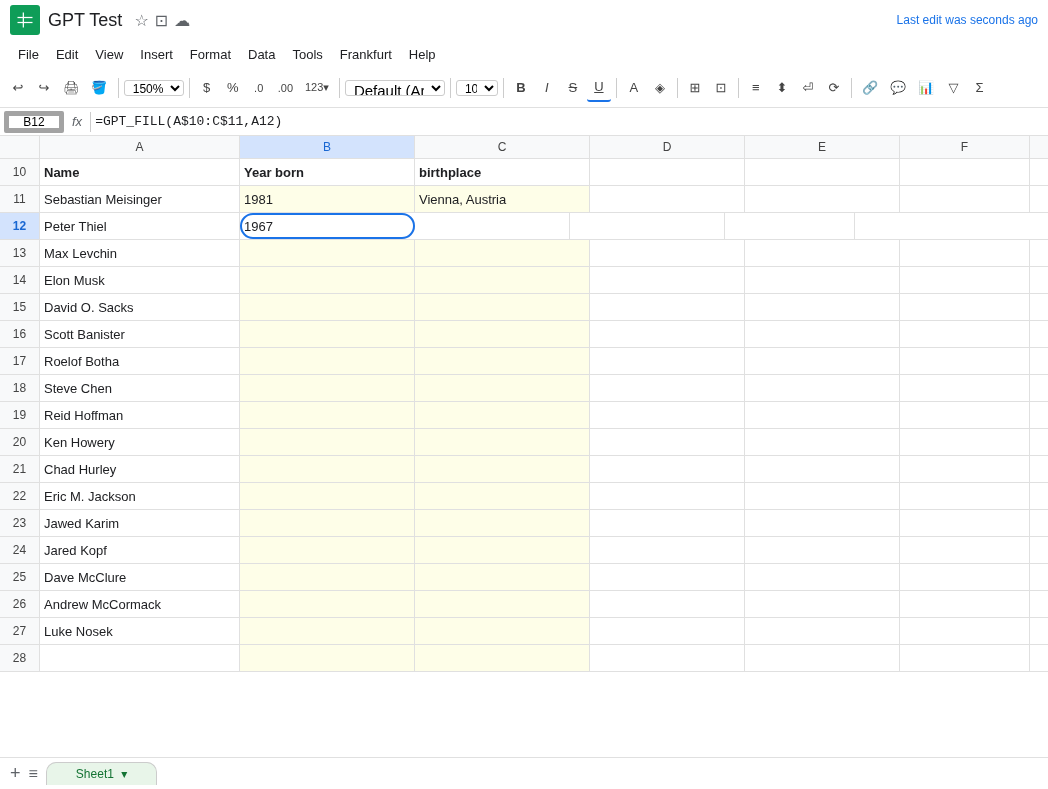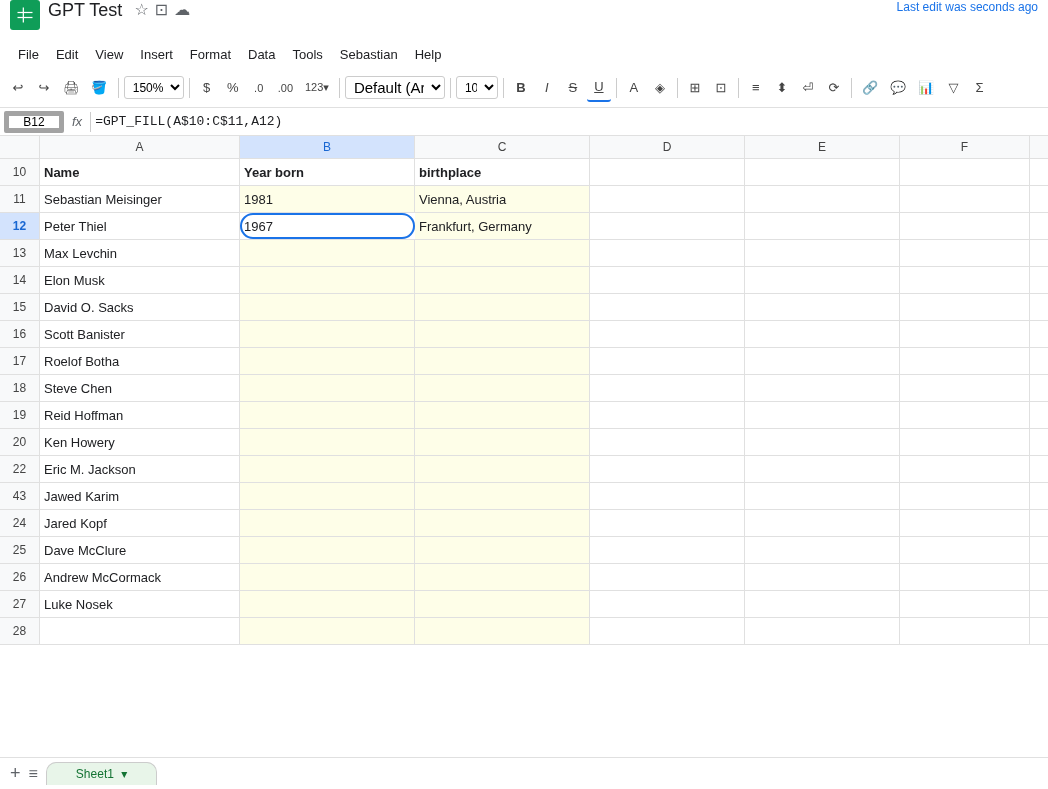--- a/index.html
+++ b/index.html
@@ -1,21 +1,21 @@
 <!DOCTYPE html>
 <html><head>
   <meta charset="utf-8">
   <style>
     * { margin: 0; padding: 0; box-sizing: border-box; }
     body { font-family: Arial, sans-serif; font-size: 13px; background: #fff; overflow: hidden; width: 1048px; height: 789px; }
 
     
     #title-bar {
       display: flex;
-      align-items: flex-start;
+      align-items: center;
       height: 40px;
       padding: 0 10px;
       gap: 8px;
       background: #fff;
     }
     #app-icon {
       width: 30px; height: 30px;
       background: #0f9d58;
       border-radius: 3px;
       display: flex; align-items: center; justify-content: center;
@@ -59,21 +59,21 @@
       padding: 4px 5px;
       border-radius: 3px;
       cursor: pointer;
       color: #444;
       font-size: 13px;
       display: flex; align-items: center; justify-content: center;
       min-width: 24px; height: 28px;
     }
     .tb-sep { width: 1px; height: 20px; background: #ccc; margin: 0 3px; }
     .tb-select {
-      height: 23px;
+      height: 16px;
       border: 1px solid #ccc;
       border-radius: 3px;
       font-size: 12px;
       padding: 0 4px;
       background: #fff;
       cursor: pointer;
     }
 
     
     #formula-bar {
@@ -237,21 +237,21 @@
 </div>
 
 <div id="menu-bar">
 <div class="menu-item">File</div>
     <div class="menu-item">Edit</div>
     <div class="menu-item">View</div>
     <div class="menu-item">Insert</div>
     <div class="menu-item">Format</div>
     <div class="menu-item">Data</div>
     <div class="menu-item">Tools</div>
-    <div class="menu-item">Sebastian</div>
+    <div class="menu-item">Frankfurt</div>
     <div class="menu-item">Help</div>
   </div>
 
 <div id="toolbar">
   <span class="tb-btn">↩</span>
   <span class="tb-btn">↪</span>
   <span class="tb-btn">🖨</span>
   <span class="tb-btn">🪣</span>
   <div class="tb-sep"></div>
   <select class="tb-select" style="width:60px;">
@@ -335,21 +335,20 @@
         <div class="cell col-b light-yellow">1981</div>
         <div class="cell col-c light-yellow">Vienna, Austria</div>
         <div class="cell col-d"></div>
         <div class="cell col-e"></div>
         <div class="cell col-f"></div>
       </div>
       <div class="grid-row">
         <div class="row-num active">12</div>
         <div class="cell col-a">Peter Thiel</div>
         <div class="cell col-b active-cell">1967</div>
-        <div class="cell col-c light-yellow">Frankfurt, Germany</div>
         <div class="cell col-d"></div>
         <div class="cell col-e"></div>
         <div class="cell col-f"></div>
       </div>
       <div class="grid-row">
         <div class="row-num">13</div>
         <div class="cell col-a">Max Levchin</div>
         <div class="cell col-b light-yellow"></div>
         <div class="cell col-c light-yellow"></div>
         <div class="cell col-d"></div>
@@ -413,30 +412,39 @@
       <div class="grid-row">
         <div class="row-num">20</div>
         <div class="cell col-a">Ken Howery</div>
         <div class="cell col-b light-yellow"></div>
         <div class="cell col-c light-yellow"></div>
         <div class="cell col-d"></div>
         <div class="cell col-e"></div>
         <div class="cell col-f"></div>
       </div>
       <div class="grid-row">
+        <div class="row-num">21</div>
+        <div class="cell col-a">Chad Hurley</div>
+        <div class="cell col-b light-yellow"></div>
+        <div class="cell col-c light-yellow"></div>
+        <div class="cell col-d"></div>
+        <div class="cell col-e"></div>
+        <div class="cell col-f"></div>
+      </div>
+      <div class="grid-row">
         <div class="row-num">22</div>
         <div class="cell col-a">Eric M. Jackson</div>
         <div class="cell col-b light-yellow"></div>
         <div class="cell col-c light-yellow"></div>
         <div class="cell col-d"></div>
         <div class="cell col-e"></div>
         <div class="cell col-f"></div>
       </div>
       <div class="grid-row">
-        <div class="row-num">43</div>
+        <div class="row-num">23</div>
         <div class="cell col-a">Jawed Karim</div>
         <div class="cell col-b light-yellow"></div>
         <div class="cell col-c light-yellow"></div>
         <div class="cell col-d"></div>
         <div class="cell col-e"></div>
         <div class="cell col-f"></div>
       </div>
       <div class="grid-row">
         <div class="row-num">24</div>
         <div class="cell col-a">Jared Kopf</div>

